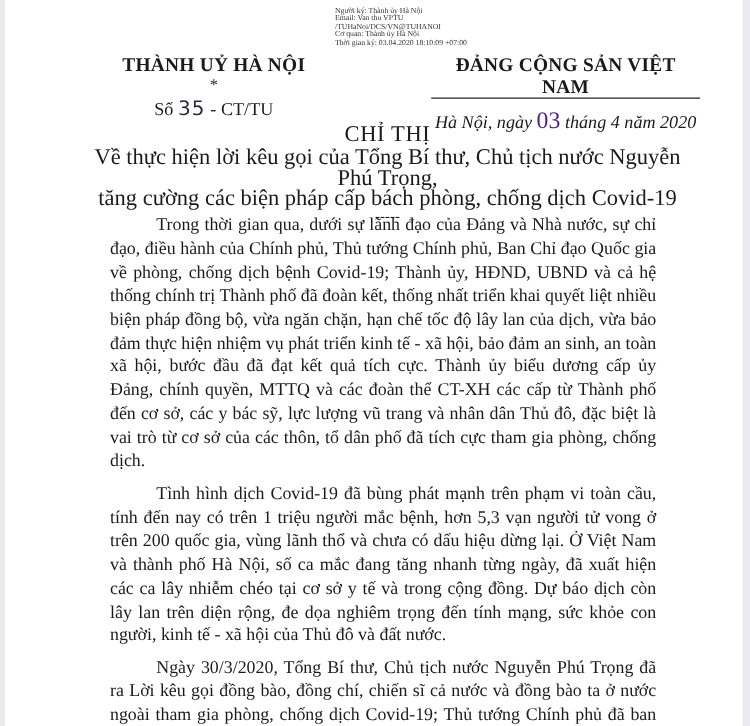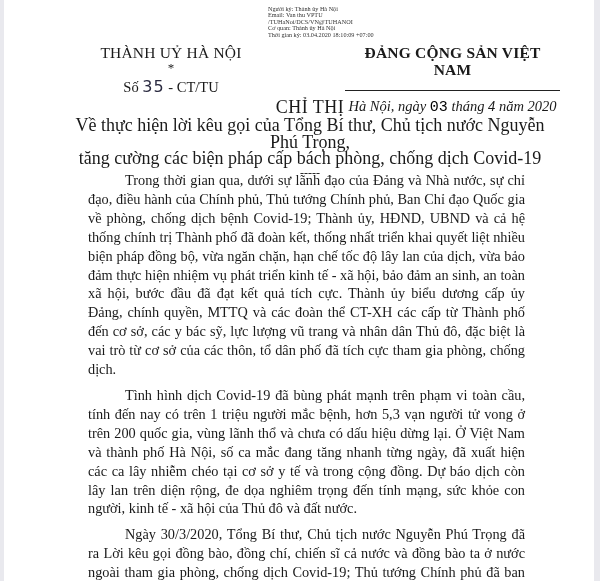--- a/index.html
+++ b/index.html
@@ -33,21 +33,21 @@
       white-space: nowrap;
     }
     .header-left {
       position: absolute;
       left: 96px;
       top: 44px;
       width: 150px;
       text-align: center;
     }
     .org-name {
-      font-weight: normal;
+      font-weight: bold;
       font-size: 15.5px;
       letter-spacing: 0.2px;
     }
     .star {
       font-size: 13px;
       line-height: 10px;
       margin-top: 1px;
     }
     .doc-number {
       font-size: 14.5px;
@@ -65,33 +65,33 @@
       top: 44px;
       width: 215px;
       text-align: center;
     }
     .party-name {
       font-weight: bold;
       font-size: 15.5px;
       letter-spacing: 0.2px;
       display: inline-block;
       border-bottom: 1.3px solid #222;
-      padding-bottom: 12px;
+      padding-bottom: 0px;
       line-height: 17px;
     }
     .place-date {
       font-style: italic;
       font-size: 14.5px;
       margin-top: 7px;
     }
     .place-date .hand {
       font-style: normal;
-      font-family: Liberation Mono, monospace;
-      font-size: 15px;
-      color: #000000;
+      font-family: Liberation Serif, serif;
+      font-size: 19px;
+      color: #4c1d95;
     }
     .title-block {
       position: absolute;
       left: 70px;
       top: 97px;
       width: 480px;
       text-align: center;
       font-weight: normal;
     }
     .doc-type {

